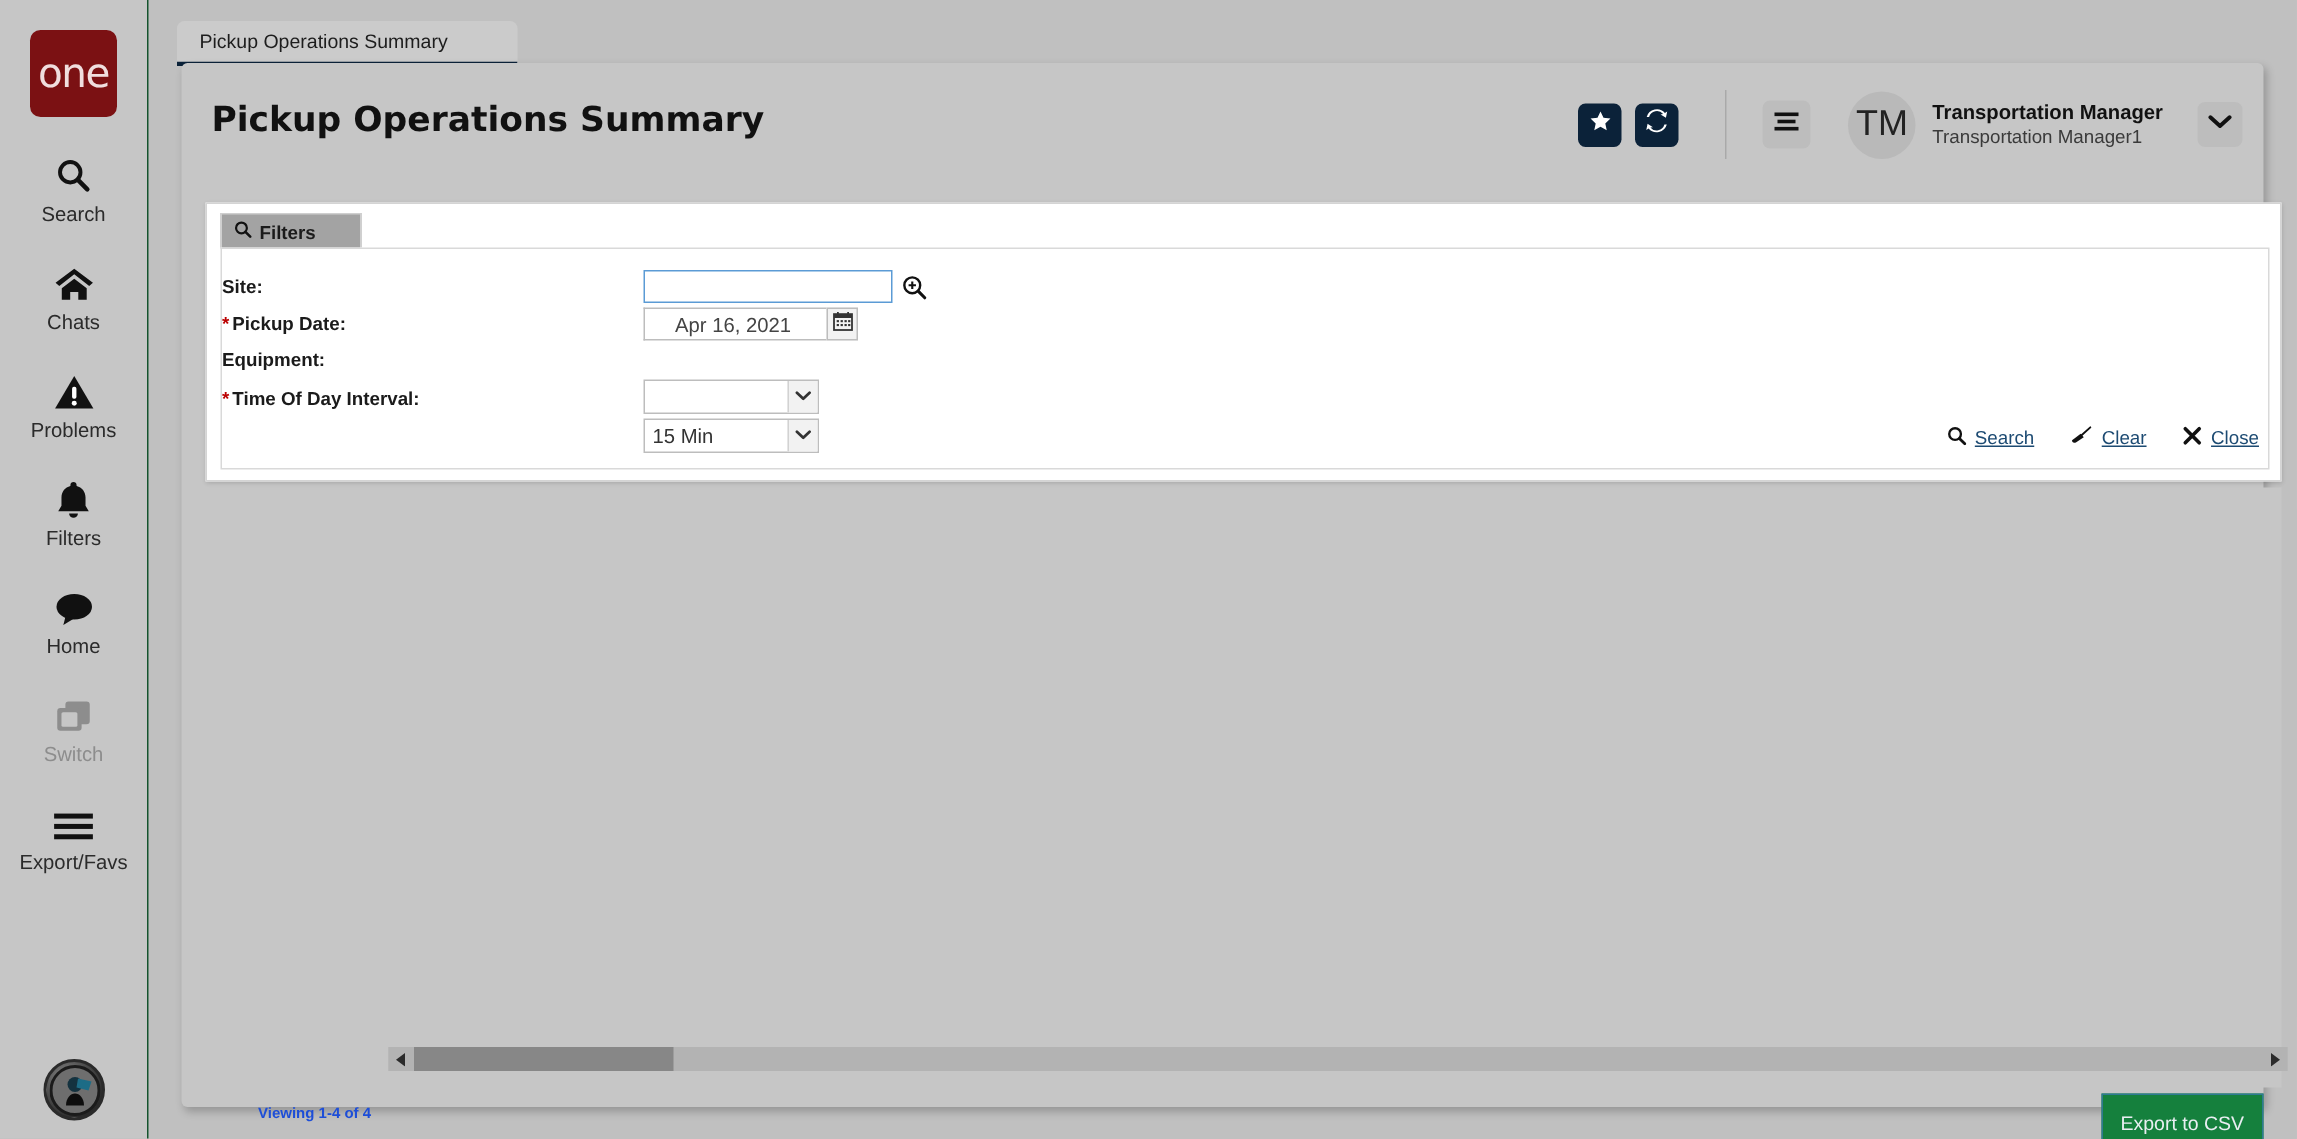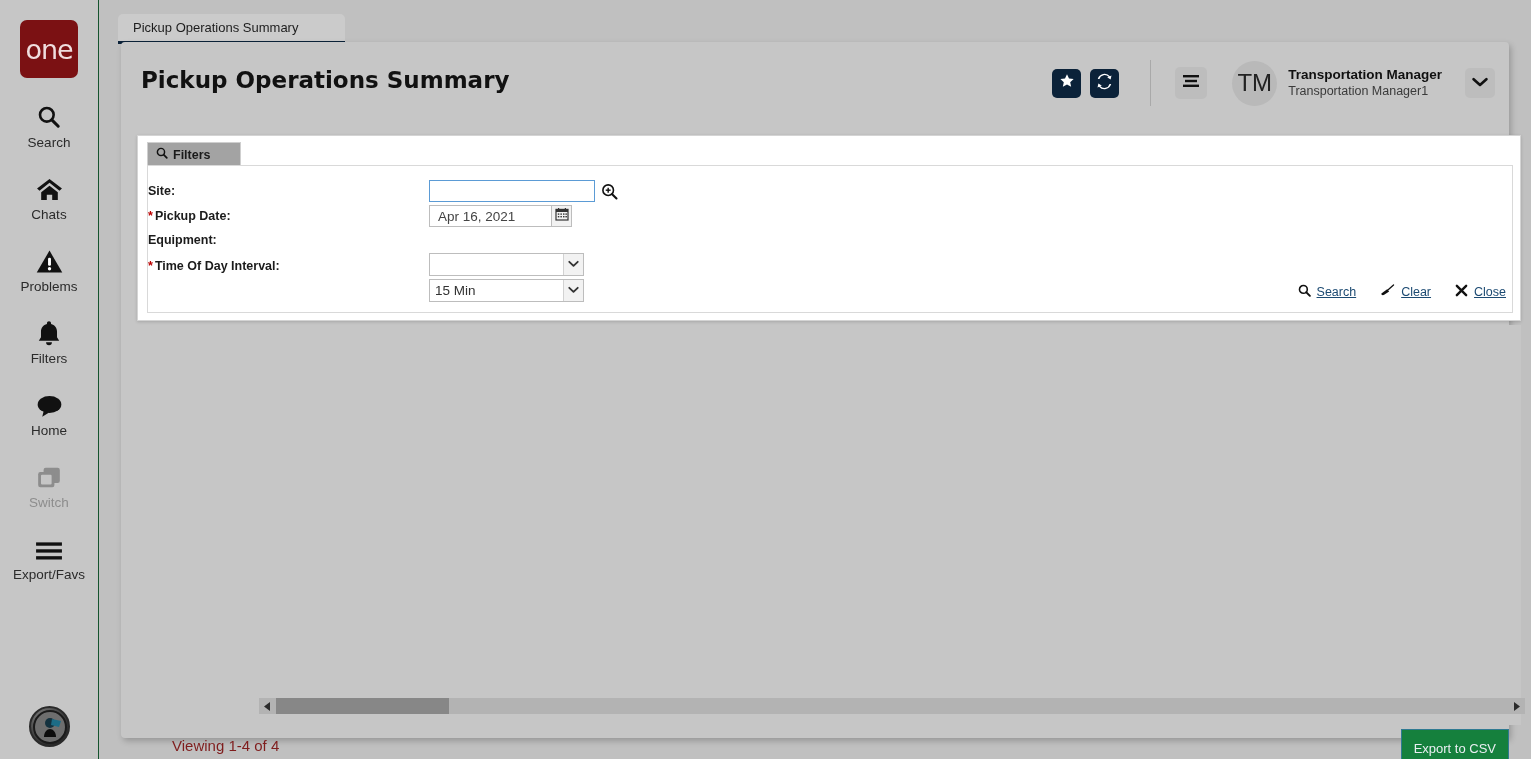--- a/index.html
+++ b/index.html
@@ -150,31 +150,31 @@
     width: 166px; height: 22px;
     border: 1px solid #bdbdbd; background: #fff;
     font-size: 13px; color: #333; padding: 0 4px;
     font-family: "Liberation Sans", sans-serif;
   }
   .ftext.focused { border: 1px solid #5b9bd5; }
   .fdate-wrap { display: flex; align-items: center; }
   .fdate {
     width: 122px; height: 22px;
     border: 1px solid #bdbdbd; border-right: none; background: #fff;
-    font-size: 13.5px; color: #444; padding: 0 8px;
+    font-size: 13.5px; color: #444; padding: 0 20px;
     display: flex; align-items: center;
   }
   .cal-btn {
     width: 21px; height: 22px;
     border: 1px solid #bdbdbd; background: #f2f2f2;
     display: flex; align-items: center; justify-content: center;
     cursor: pointer;
   }
   .fsel {
-    width: 155px; height: 23px;
+    width: 117px; height: 23px;
     border: 1px solid #bdbdbd; background: #fff;
     display: flex; align-items: center;
     font-size: 13.5px; color: #333;
     padding-left: 5px; position: relative; cursor: pointer; margin-top: 48px;
   }
   .fsel .caret-box {
     position: absolute; right: 0; top: 0;
     width: 20px; height: 21px;
     background: #f2f2f2; border-left: 1px solid #d2d2d2;
     display: flex; align-items: center; justify-content: center;
@@ -210,21 +210,21 @@
     width: 173px; height: 16px; background: #878787;
   }
   .sc-arrow {
     width: 17px; height: 16px;
     display: flex; align-items: center; justify-content: center;
     background: #b3b3b3; cursor: pointer;
   }
   #sc-right { position: absolute; right: 0; top: 0; }
   #viewing-count {
     position: absolute; left: 35px; top: 412px;
-    font-size: 15px; color: #7f1d1d;
+    font-size: 10px; color: #1d4ed8; font-weight: bold;
   }
   #export-btn {
     position: absolute; right: 12px; top: 404px;
     height: 38px; padding: 0 12px;
     background: #15803d; border: 1px solid #2f7a92;
     color: #e9eef2; font-size: 13px;
     display: flex; align-items: center; justify-content: center;
     cursor: pointer;
   }
 </style>

